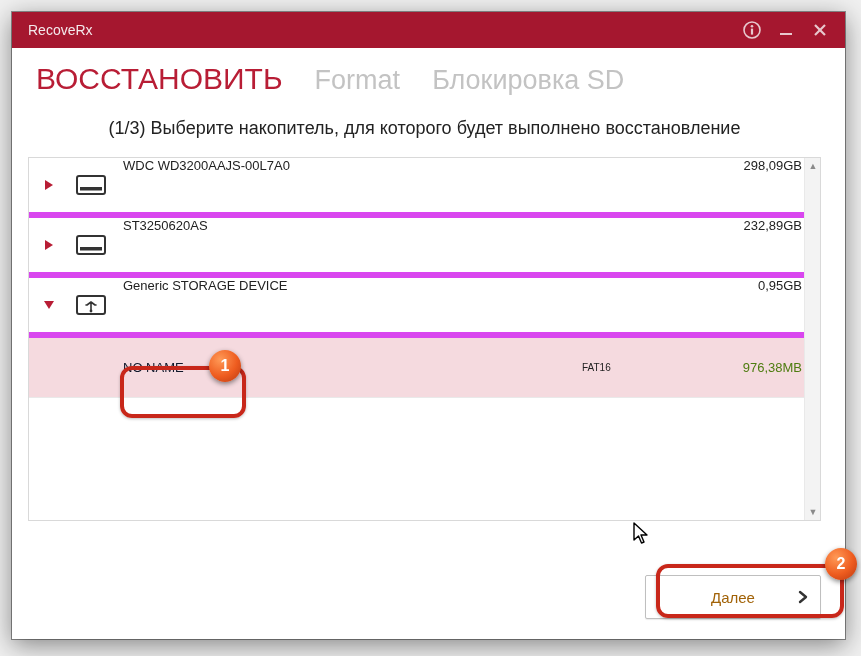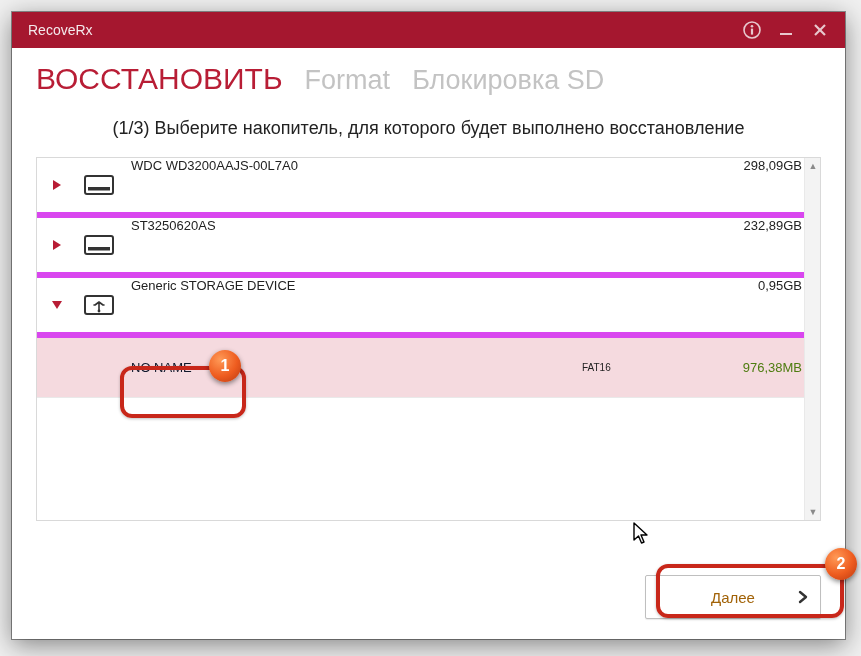--- a/index.html
+++ b/index.html
@@ -32,35 +32,35 @@
   .titlebar .win-btn {
     width: 34px; height: 36px;
     display: flex; align-items: center; justify-content: center;
     color: #e8c8ce;
   }
   .nav {
     height: 54px;
     display: flex;
     align-items: flex-end;
     padding: 0 24px;
-    gap: 22px;
+    gap: 32px;
   }
   .nav .tab {
     font-size: 27px;
     font-weight: 400;
     color: #c3c3c3;
     padding-bottom: 6px;
     cursor: pointer;
   }
   .nav .tab.active {
     color: #b81d35;
     font-size: 30px;
   }
   .content {
-    margin: 14px 24px 0 24px;
+    margin: 14px 24px 0 16px;
   }
   .instruction {
     text-align: center;
     font-size: 18px;
     color: #222;
     margin: 16px 0 18px;
   }
   .list-box {
     border: 1px solid #d9d9d9;
     height: 364px;

